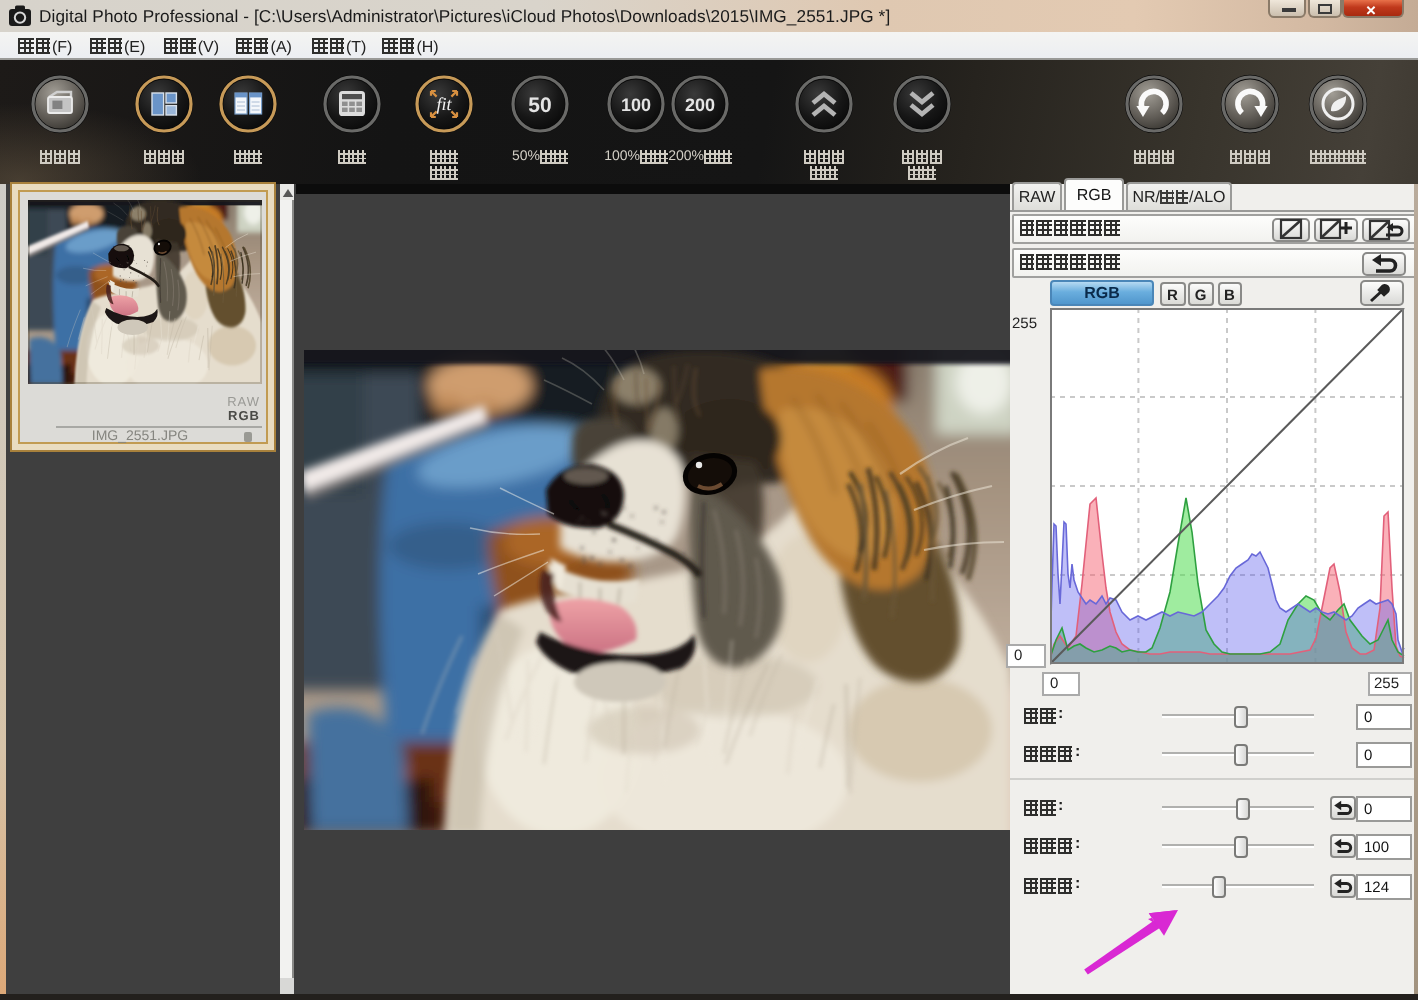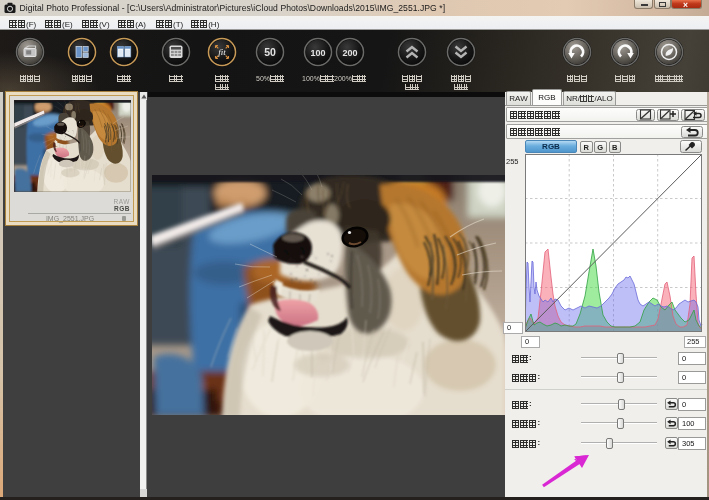--- a/index.html
+++ b/index.html
@@ -544,21 +544,21 @@
 <div class="ab vbox" style="top:416.5px"><span>100</span></div>
 <div class="ab slab" style="left:511px;top:438px"><i class="z zd"></i><i class="z zd"></i><i class="z zd"></i><span class="col">:</span></div>
 <div class="ab strack" style="left:581px;top:442px"></div>
 <div class="ab sthumb" style="left:606px;top:437.5px"></div>
 <div class="ab rbtn" style="left:665px;top:437px">
     <svg width="12" height="11" viewBox="0 0 12 11">
       <path d="M3,8 L8,8 A2.2,2.2 0 0 0 8,3.6 L3.5,3.6" fill="none" stroke="#222" stroke-width="1.6"></path>
       <polygon points="5,1 5,6.2 1.2,3.6" fill="#222"></polygon>
     </svg>
   </div>
-<div class="ab vbox" style="top:436.5px"><span>305</span></div>
+<div class="ab vbox" style="top:436.5px"><span>124</span></div>
 <svg class="ab" style="left:535px;top:448px" width="62" height="46" viewBox="535 448 62 46">
 <polygon points="543.9,487.3 581.2,463.1 578.6,459.1 542.1,484.7" fill="#d928d3"></polygon>
 <polygon points="589,455 582.0,467.9 574.4,456.6" fill="#d928d3"></polygon>
 <polygon points="589,455 574,459.5 578.2,462.3 574.4,456.6" fill="#d928d3"></polygon>
 </svg>
 
 <div class="ab" style="left:0;top:497px;width:709px;height:3px;background:#23201d"></div>
 <div class="ab" style="left:0;top:92px;width:2.5px;height:405px;background:linear-gradient(#cfcdc7,#d6c3a8 70%,#dca878)"></div>
 <div class="ab" style="left:706.5px;top:92px;width:2.5px;height:405px;background:linear-gradient(#b9ab9b,#a2937f)"></div>
 </body></html>

